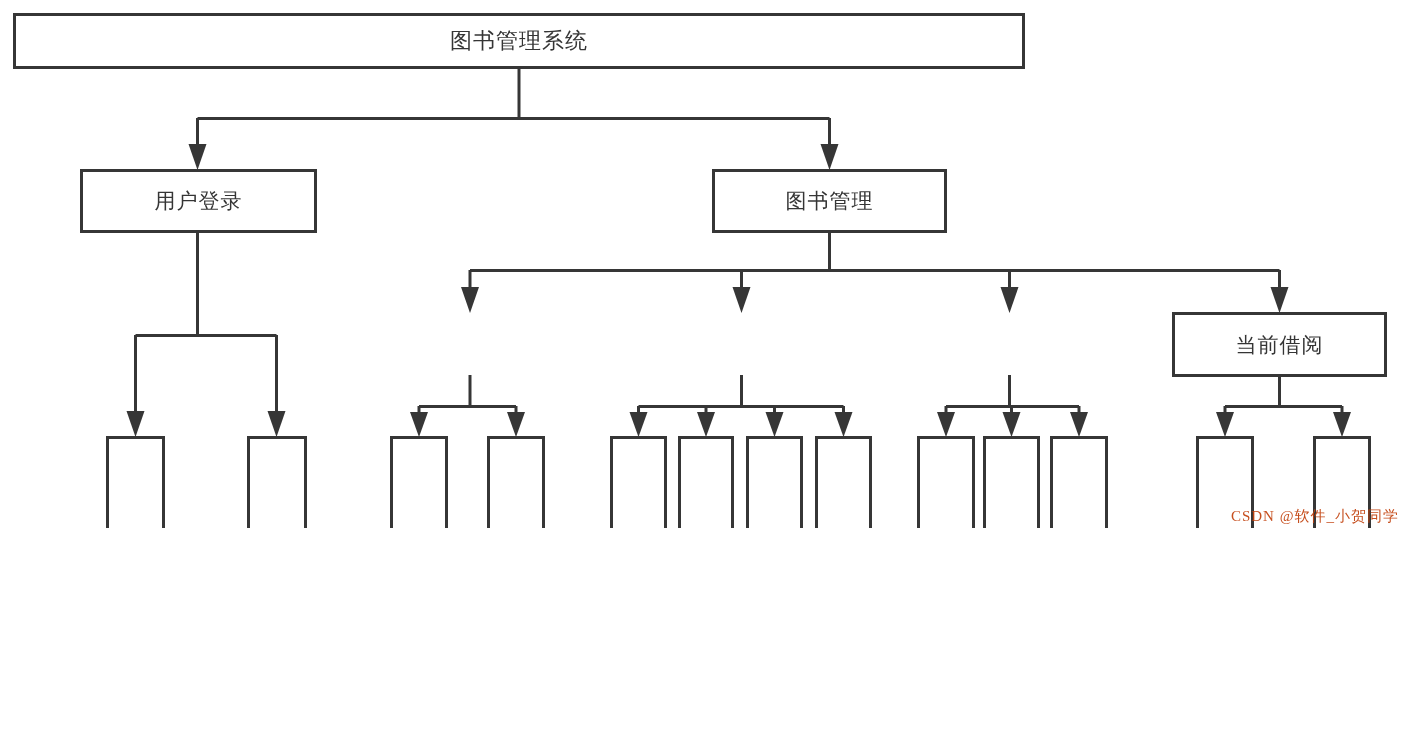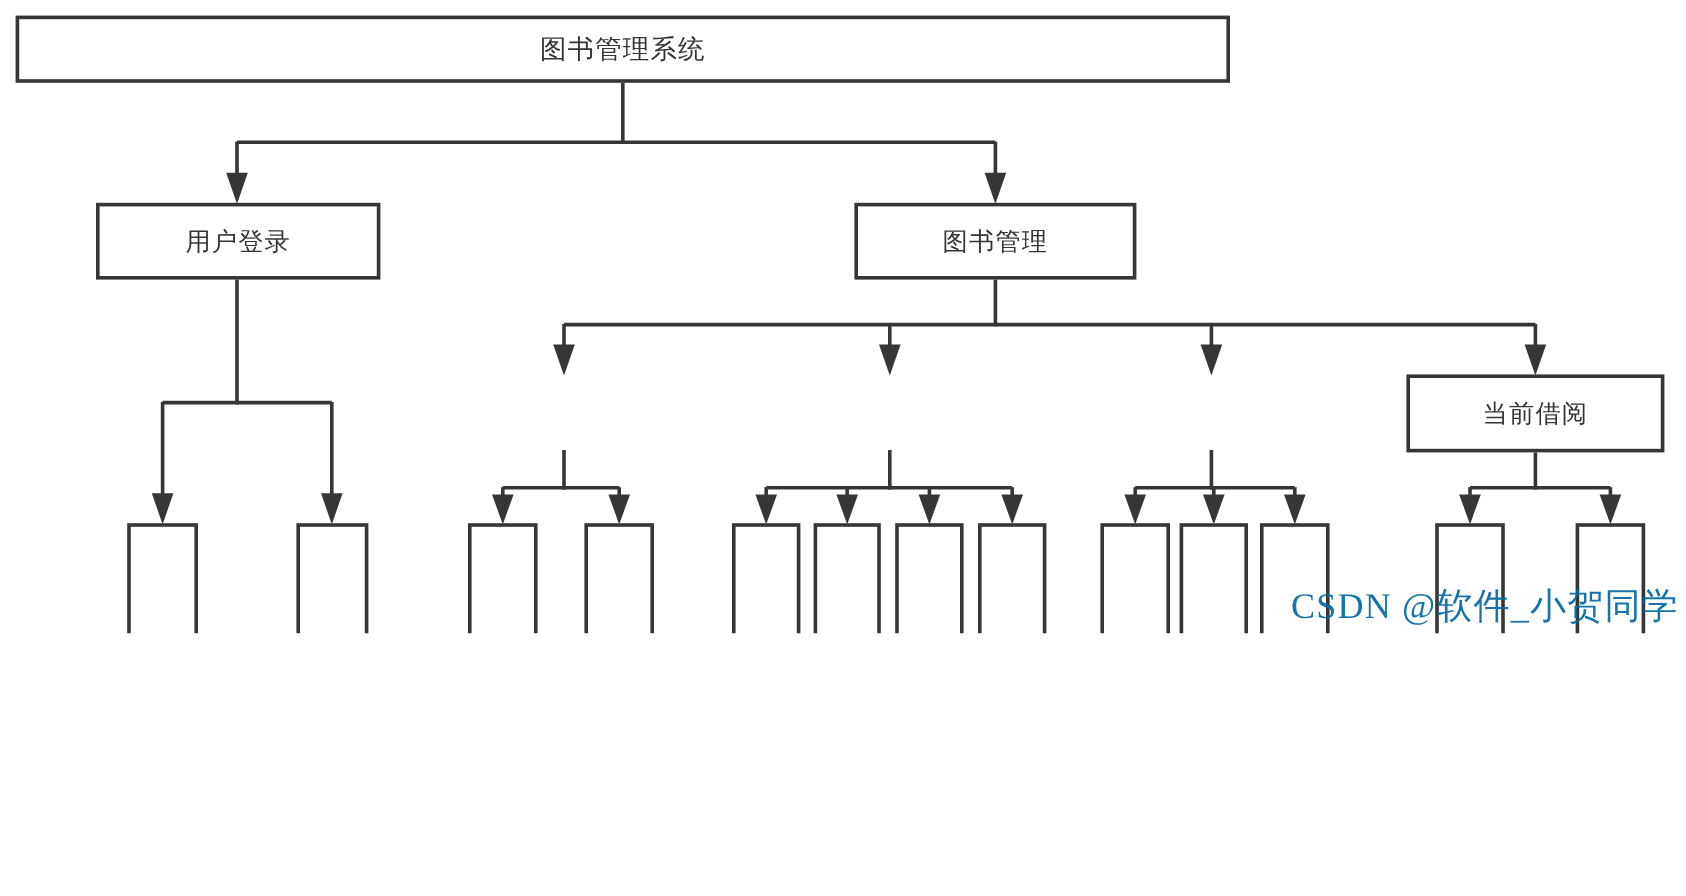--- a/index.html
+++ b/index.html
@@ -16,21 +16,21 @@
   }
   .box.root span{font-size:22px;letter-spacing:1px;}
   .box.h span{font-size:21px;letter-spacing:1px;}
   .box.v span{
     writing-mode:vertical-rl;
     font-size:21px;line-height:1;letter-spacing:7px;
   }
   .box span{white-space:nowrap;}
   .watermark{
     position:absolute;right:6px;bottom:2px;z-index:5;
-    font-size:30px;color:#0369a1;opacity:.92;letter-spacing:1px;
+    font-size:15px;color:#c2410c;opacity:.92;letter-spacing:1px;
   }
 </style>
 </head>
 <body>
 
 <div class="canvas">
 
   <svg class="wires" width="1405" height="747" viewBox="0 0 1405 747">
     <g stroke="#363636" stroke-width="3" fill="#363636">
 

